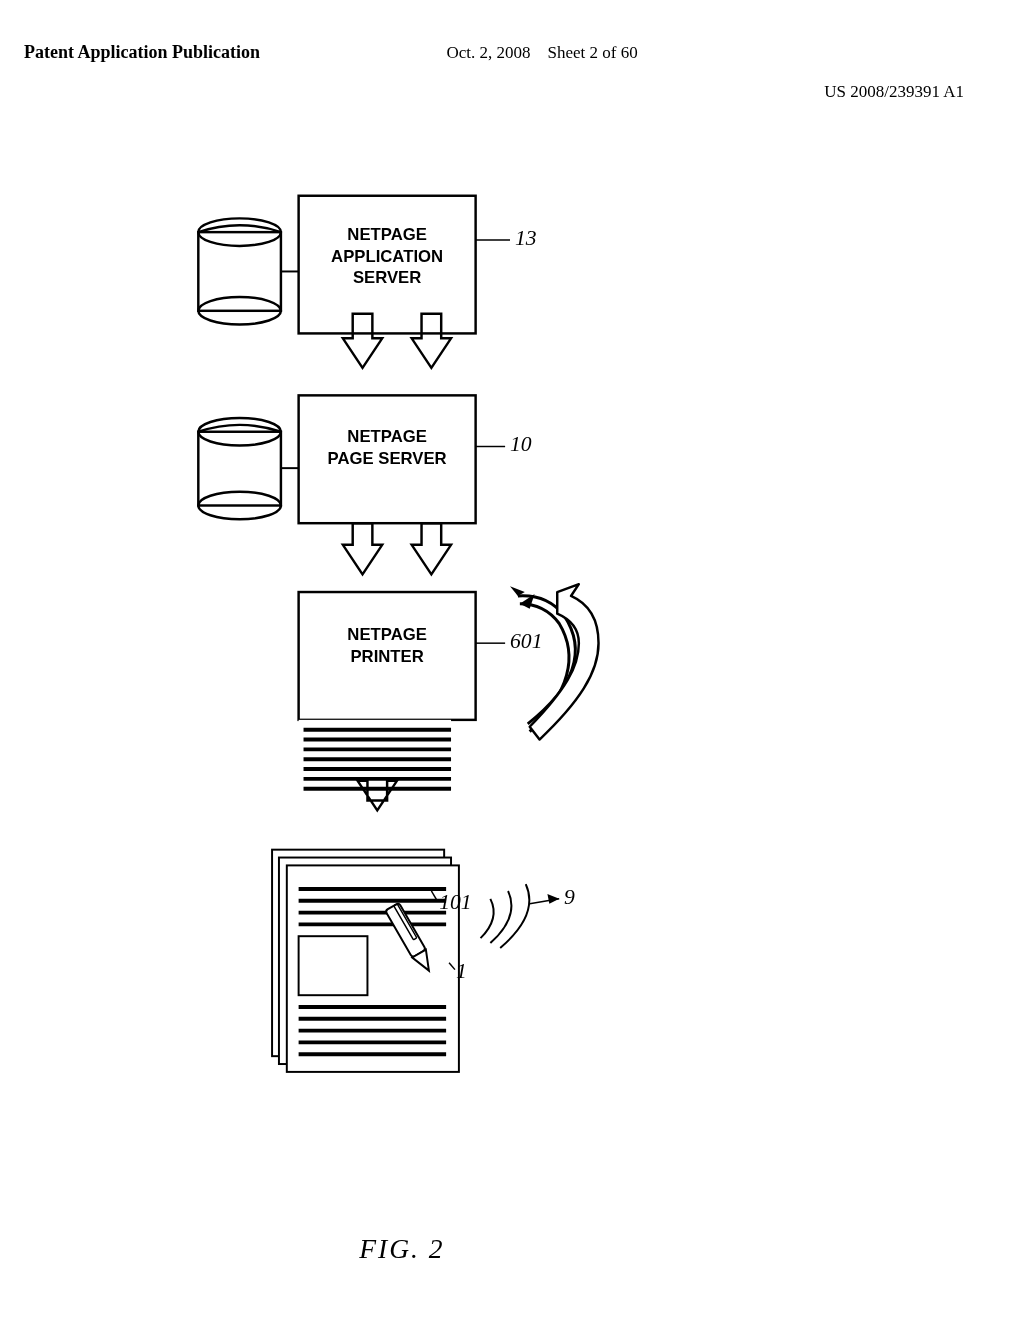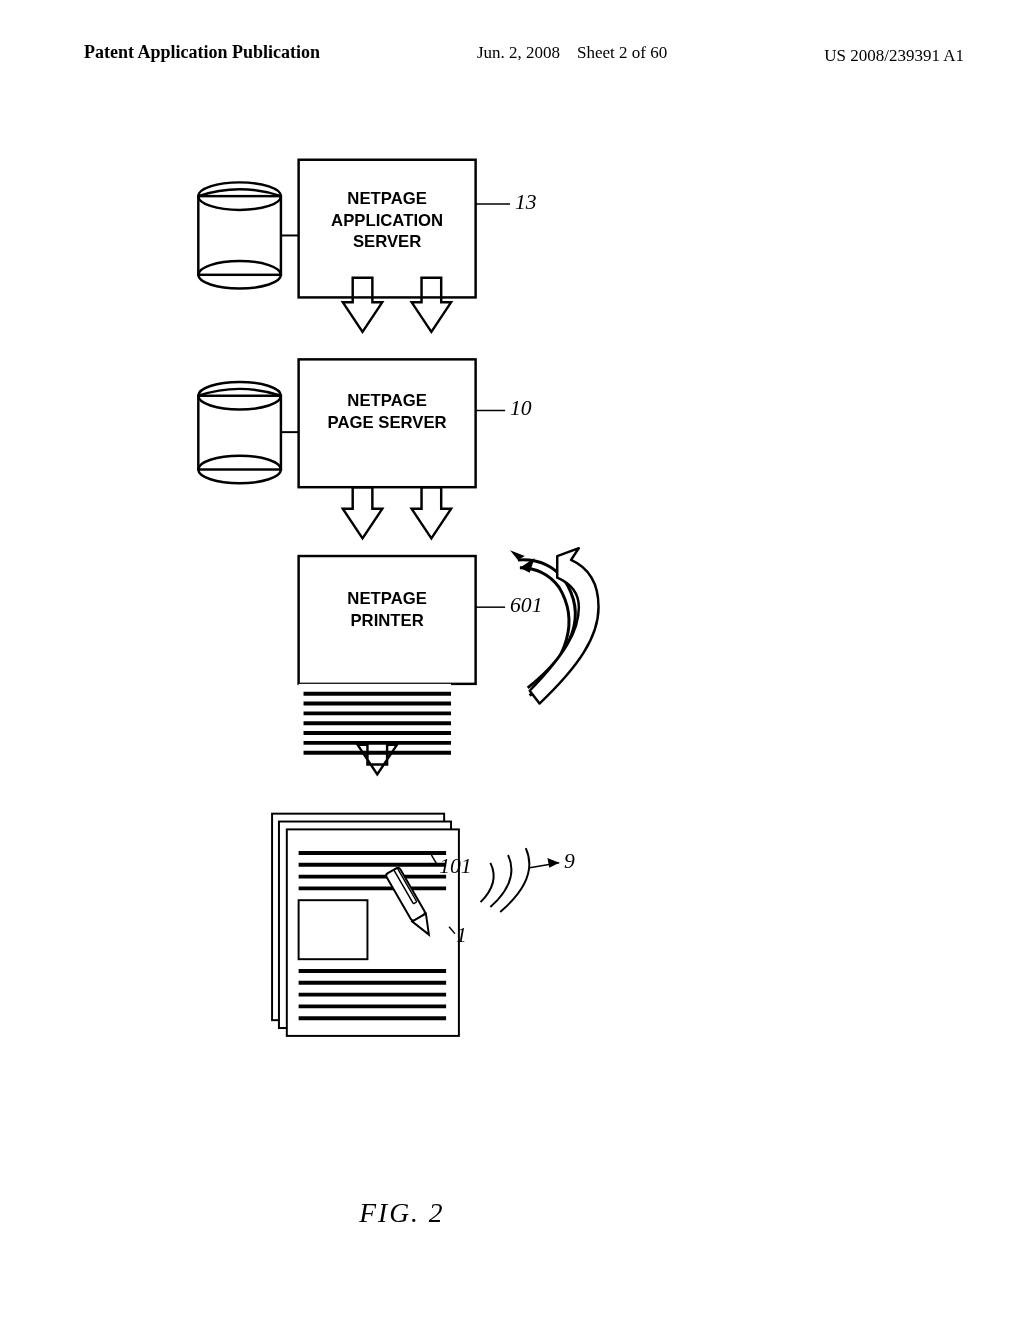--- a/index.html
+++ b/index.html
@@ -9,37 +9,38 @@
       background: #fff;
       font-family: 'Times New Roman', Times, serif;
       overflow: hidden;
       position: relative;
     }
 
     
     .header {
       display: flex;
       justify-content: space-between;
-      align-items: flex-end;
-      padding: 40px 60px 20px 84px;
+      align-items: flex-start;
+      padding: 40px 60px 20px 24px;
       border-bottom: none;
     }
     .header-left {
       font-weight: bold;
       font-size: 18px;
       line-height: 1.4;
     }
     .header-center {
       font-size: 17px;
       text-align: center;
       line-height: 1.5;
     }
     .header-right {
       font-size: 17px;
       text-align: right;
+      margin-top: 42px;
     }
 
     
     .diagram {
       position: relative;
       width: 100%;
       height: 1180px;
     }
 
     svg.main-diagram {
@@ -49,21 +50,21 @@
       width: 100%;
       height: 100%;
     }
   </style>
 </head>
 <body>
 
 <div class="header">
   <div class="header-left">Patent Application Publication</div>
   <div class="header-center">
-    <span>Jun. 2, 2008</span>&nbsp;&nbsp;&nbsp;
+    <span>Oct. 2, 2008</span>&nbsp;&nbsp;&nbsp;
     <span>Sheet 2 of 60</span>
   </div>
   <div class="header-right">US 2008/239391 A1</div>
 </div>
 
 <div class="diagram">
   <svg class="main-diagram" viewBox="0 0 1024 1200" xmlns="http://www.w3.org/2000/svg">
 
     <ellipse cx="235" cy="112" rx="42" ry="14" fill="none" stroke="#000" stroke-width="2.5"></ellipse>
     <rect x="193" y="112" width="84" height="80" fill="none" stroke="#000" stroke-width="2.5"></rect>

